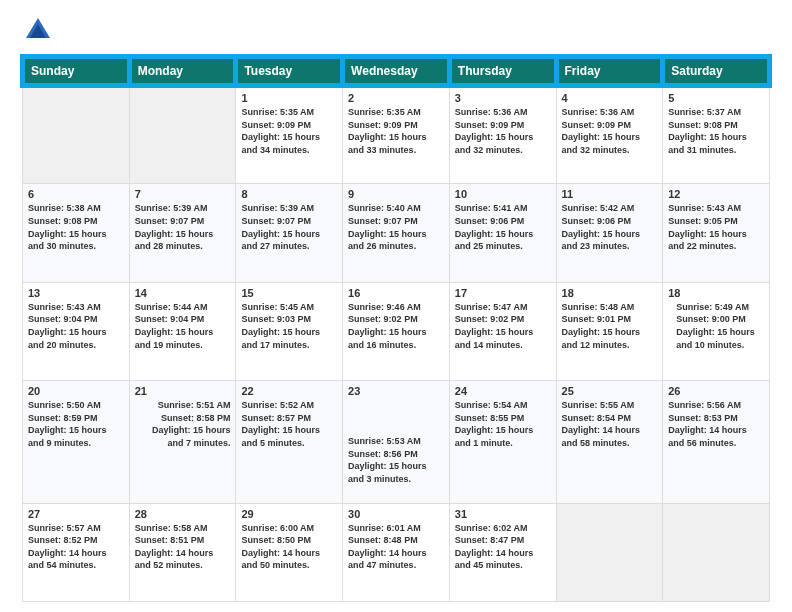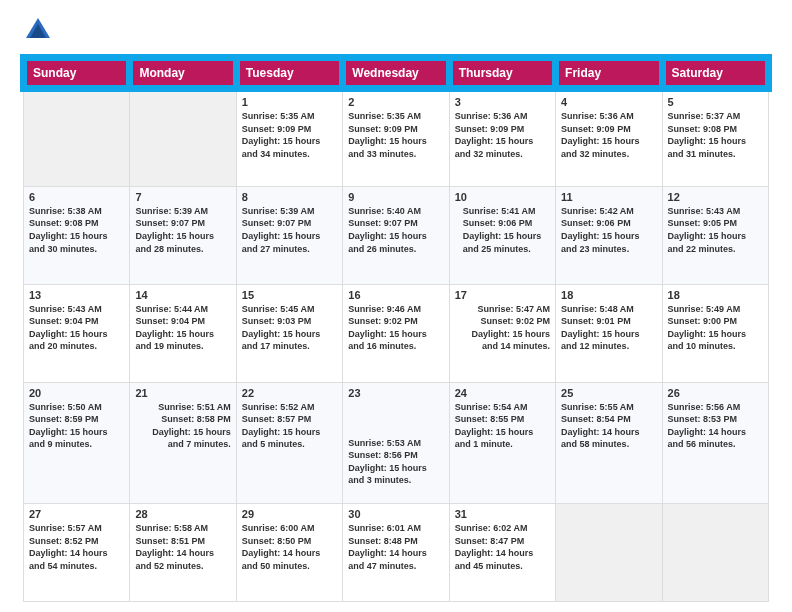--- a/index.html
+++ b/index.html
@@ -63,27 +63,27 @@
       flex: 1;
       display: flex;
       flex-direction: column;
     }
     table {
       width: 100%;
       border-collapse: collapse;
       flex: 1;
     }
     thead th {
-      background-color: #be185d;
+      background-color: #0f766e;
       color: white;
       text-align: left;
       padding: 5px 6px;
       font-size: 12px;
       font-weight: bold;
-      border: 7px solid #0ea5e9;
+      border: 5px solid #0ea5e9;
     }
     tbody tr {
       border-bottom: 1px solid #ccc;
     }
     tbody td {
       vertical-align: top;
       padding: 4px 5px;
       border: 1px solid #ddd;
       font-size: 9.5px;
       color: #333;
@@ -200,21 +200,21 @@
 Daylight: 15 hours and 27 minutes.</div>
             </td>
             <td>
               <span class="day-num">9</span>
               <div class="day-info" style="white-space: pre-line;">Sunrise: 5:40 AM
 Sunset: 9:07 PM
 Daylight: 15 hours and 26 minutes.</div>
             </td>
             <td>
               <span class="day-num">10</span>
-              <div class="day-info" style="white-space: pre-line; margin-left: 8px;">Sunrise: 5:41 AM
+              <div class="day-info" style="white-space: pre-line;">Sunrise: 5:41 AM
 Sunset: 9:06 PM
 Daylight: 15 hours and 25 minutes.</div>
             </td>
             <td>
               <span class="day-num">11</span>
               <div class="day-info" style="white-space: pre-line;">Sunrise: 5:42 AM
 Sunset: 9:06 PM
 Daylight: 15 hours and 23 minutes.</div>
             </td>
             <td>
@@ -244,33 +244,33 @@
 Daylight: 15 hours and 17 minutes.</div>
             </td>
             <td>
               <span class="day-num">16</span>
               <div class="day-info" style="white-space: pre-line;">Sunrise: 9:46 AM
 Sunset: 9:02 PM
 Daylight: 15 hours and 16 minutes.</div>
             </td>
             <td>
               <span class="day-num">17</span>
-              <div class="day-info" style="white-space: pre-line; text-align: right;">Sunrise: 5:47 AM
+              <div class="day-info" style="white-space: pre-line;">Sunrise: 5:47 AM
 Sunset: 9:02 PM
 Daylight: 15 hours and 14 minutes.</div>
             </td>
             <td>
               <span class="day-num">18</span>
               <div class="day-info" style="white-space: pre-line;">Sunrise: 5:48 AM
 Sunset: 9:01 PM
 Daylight: 15 hours and 12 minutes.</div>
             </td>
             <td>
               <span class="day-num">18</span>
-              <div class="day-info" style="white-space: pre-line;">Sunrise: 5:49 AM
+              <div class="day-info" style="white-space: pre-line; margin-left: 8px;">Sunrise: 5:49 AM
 Sunset: 9:00 PM
 Daylight: 15 hours and 10 minutes.</div>
             </td>
           </tr>
           <tr>
             <td>
               <span class="day-num">20</span>
               <div class="day-info" style="white-space: pre-line;">Sunrise: 5:50 AM
 Sunset: 8:59 PM
 Daylight: 15 hours and 9 minutes.</div>

